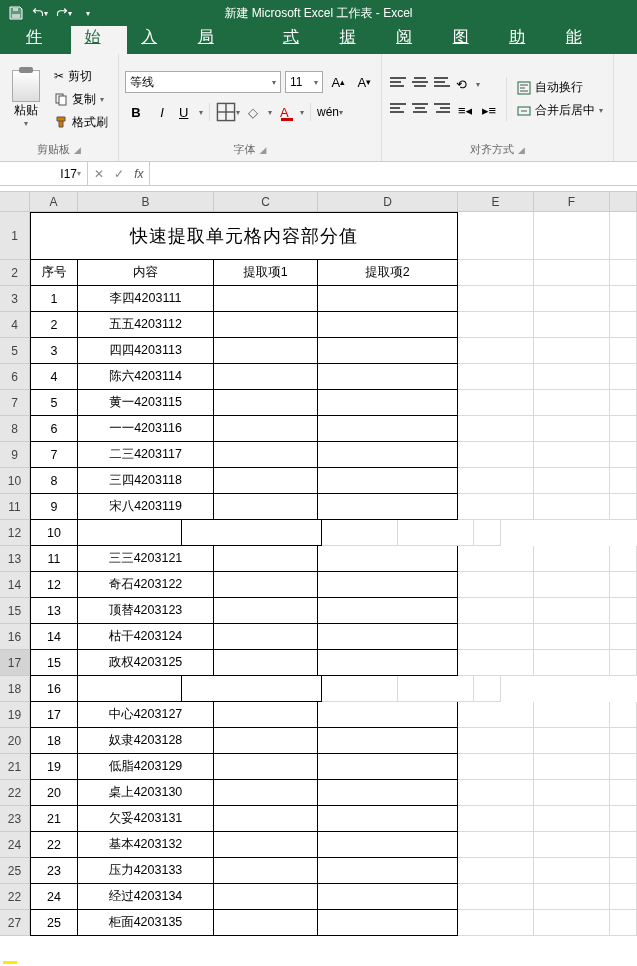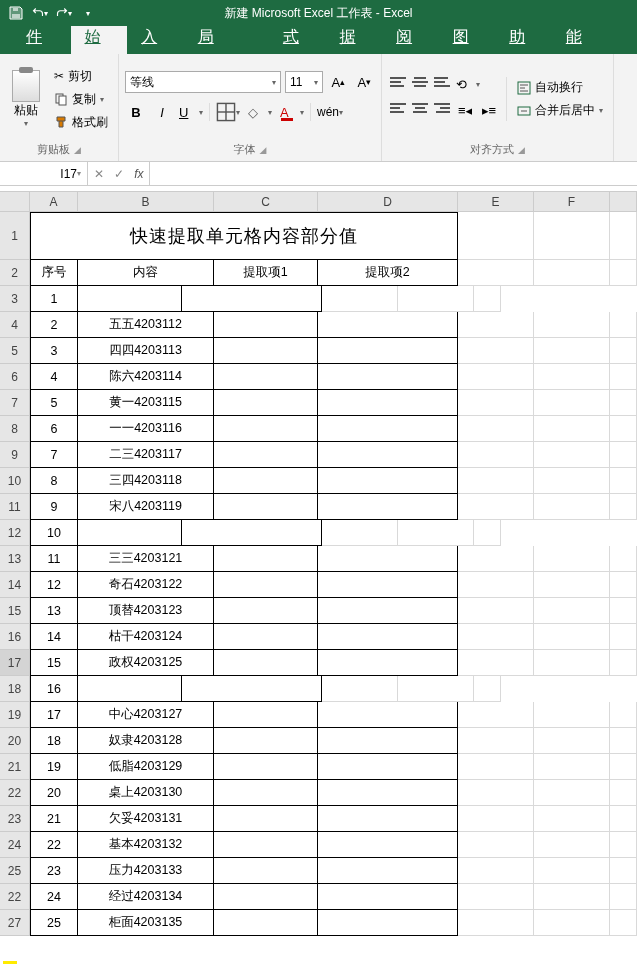--- a/index.html
+++ b/index.html
@@ -361,20 +361,21 @@
         <div class="cell colB center inner-r inner-b">内容</div>
         <div class="cell colC center inner-r inner-b">提取项1</div>
         <div class="cell colD center thick-r inner-b">提取项2</div>
         <div class="cell colE"></div>
         <div class="cell colF"></div>
         <div class="cell colG"></div>
       </div>
 
     <div class="cells-row">
           <div class="cell colA center thick-l inner-r inner-b">1</div>
+          <div class="cell colB center inner-r inner-b">李四4203111</div>
           <div class="cell colC inner-r inner-b"></div>
           <div class="cell colD thick-r inner-b"></div>
           <div class="cell colE"></div>
           <div class="cell colF"></div>
           <div class="cell colG"></div>
         </div>
         <div class="cells-row">
           <div class="cell colA center thick-l inner-r inner-b">2</div>
           <div class="cell colB center inner-r inner-b">五五4203112</div>
           <div class="cell colC inner-r inner-b"></div>

